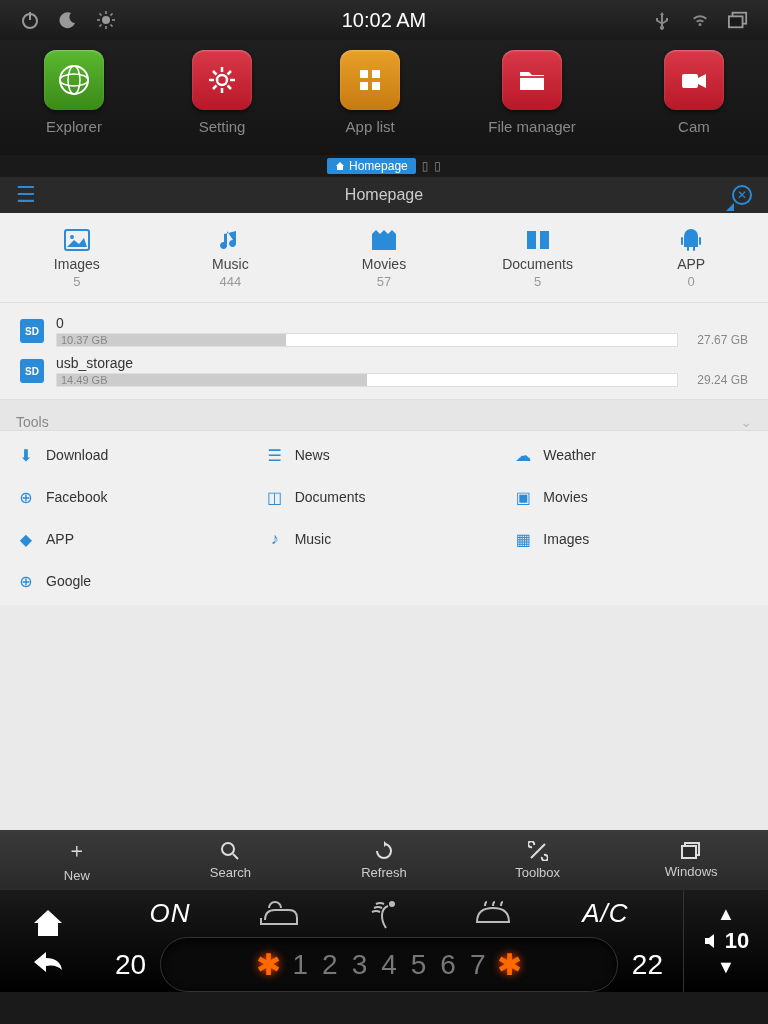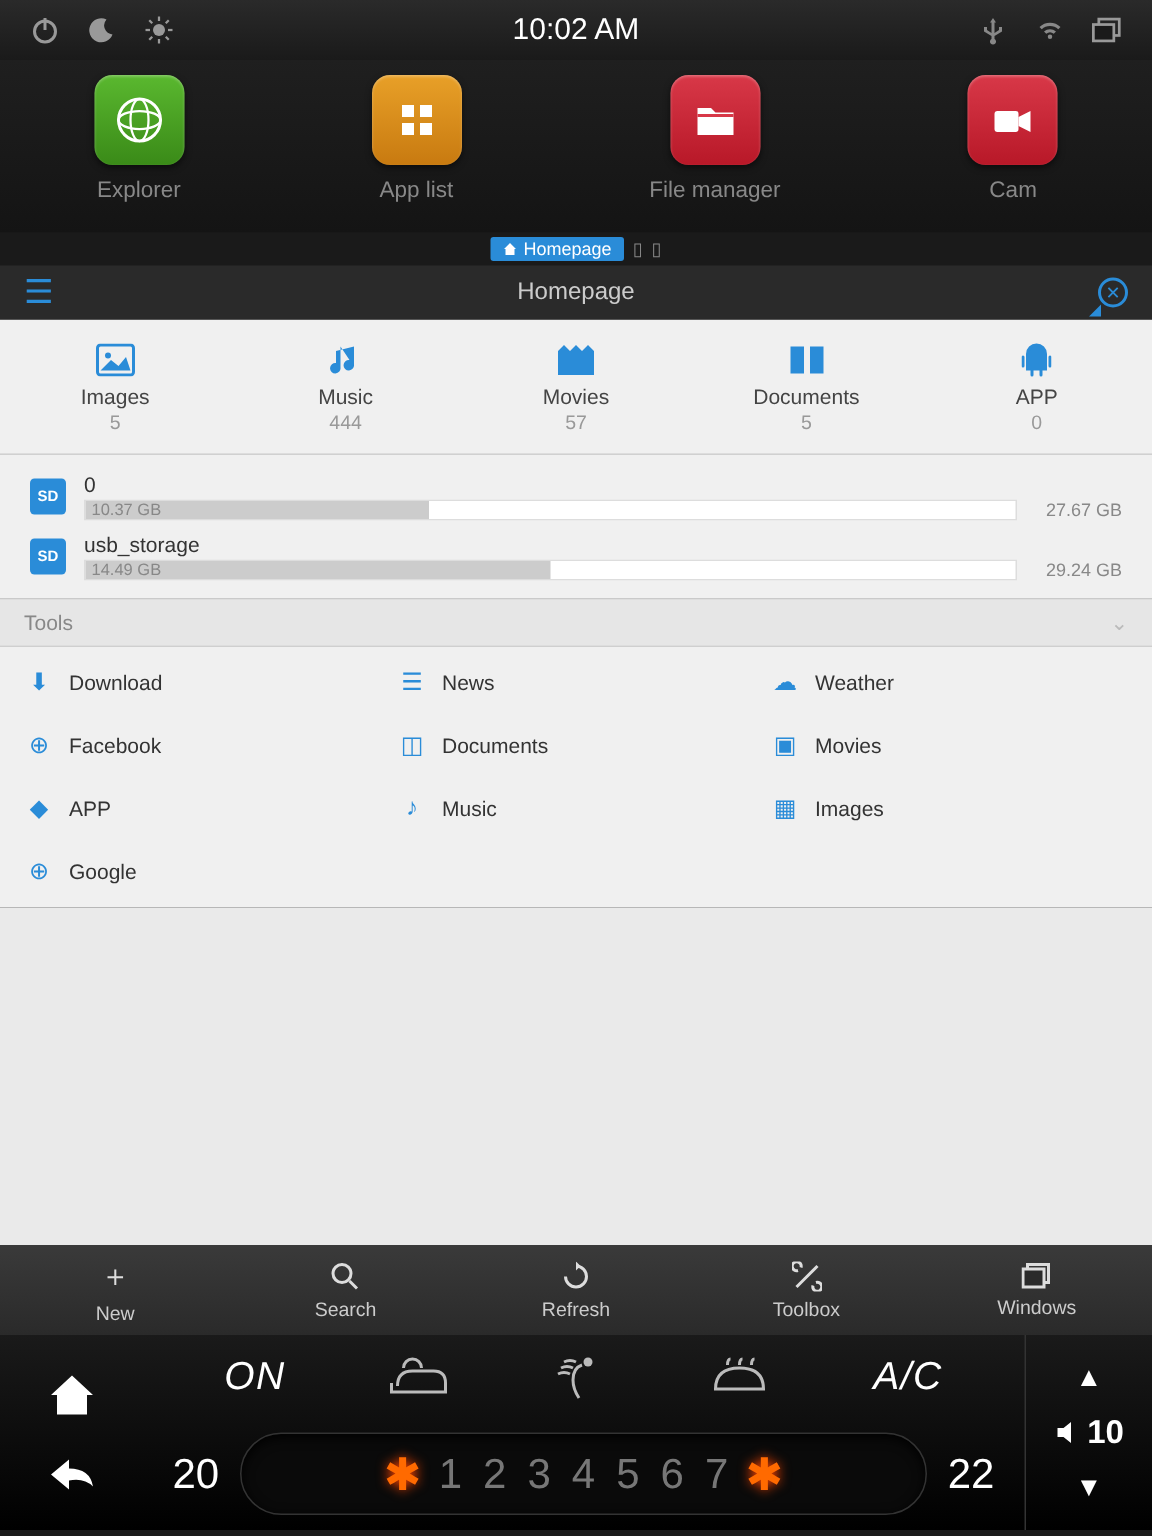--- a/index.html
+++ b/index.html
@@ -47,38 +47,38 @@
 .sd-icon { width: 24px; height: 24px; background: #2a8cd8; border-radius: 3px; color: #fff; font-size: 10px; display: flex; align-items: center; justify-content: center; font-weight: bold; }
 .storage-info { flex: 1; }
 .storage-name { color: #333; font-size: 14px; margin-bottom: 2px; }
 .storage-bar-row { display: flex; align-items: center; gap: 10px; }
 .storage-bar { flex: 1; height: 14px; background: #fff; border: 1px solid #ddd; position: relative; }
 .storage-fill { height: 100%; background: #ccc; }
 .storage-used { position: absolute; left: 4px; top: 0; font-size: 11px; color: #888; line-height: 13px; }
 .storage-total { color: #888; font-size: 12px; min-width: 60px; text-align: right; }
 
 
-.section-header { height: 32px; background: #e6e6e6; display: flex; align-items: center; padding: 0 16px; color: #888; font-size: 14px; border-top: 1px solid #ddd; border-bottom: 1px solid #ddd; cursor: pointer; }
+.section-header { height: 32px; background: #e6e6e6; display: flex; align-items: flex-end; padding: 0 16px; color: #888; font-size: 14px; border-top: 1px solid #ddd; border-bottom: 1px solid #ddd; cursor: pointer; }
 .chevron { margin-left: auto; color: #bbb; }
 
 
 .bookmarks { background: #f0f0f0; padding: 14px 16px; display: grid; grid-template-columns: repeat(3, 1fr); gap: 22px 10px; }
 .bookmark-item { display: flex; align-items: center; gap: 10px; cursor: pointer; }
 .bm-icon { width: 20px; height: 20px; color: #2a8cd8; display: flex; align-items: center; justify-content: center; }
 .bm-label { color: #333; font-size: 14px; }
 .spacer { flex: 1; background: #eaeaea; }
 
 
 .toolbar { height: 60px; background: linear-gradient(#3a3a3a, #2a2a2a); display: flex; }
 .tool-item { flex: 1; display: flex; flex-direction: column; align-items: center; justify-content: center; gap: 4px; color: #ccc; cursor: pointer; }
 .tool-icon { font-size: 20px; color: #ddd; }
 .tool-label { font-size: 13px; }
 
 
-.climate { height: 130px; background: linear-gradient(#1a1a1a, #000); display: flex; }
+.climate { height: 102px; background: linear-gradient(#1a1a1a, #000); display: flex; }
 .climate-left { width: 95px; display: flex; flex-direction: column; justify-content: space-around; align-items: center; padding: 12px 0; }
 .home-icon, .back-icon { color: #fff; font-size: 28px; cursor: pointer; }
 .climate-mid { flex: 1; display: flex; flex-direction: column; }
 .climate-top { height: 55px; display: flex; align-items: center; justify-content: space-around; padding: 0 20px; }
 .ct-item { color: #fff; font-size: 26px; font-style: italic; letter-spacing: 1px; cursor: pointer; }
 .ct-icon { color: #bbb; font-size: 28px; }
 .climate-bottom { flex: 1; display: flex; align-items: center; padding: 0 20px; gap: 14px; }
 .temp { color: #fff; font-size: 28px; font-weight: 300; }
 .fan-scale { flex: 1; height: 55px; background: #0a0a0a; border-radius: 28px; border: 1px solid #333; display: flex; align-items: center; justify-content: center; gap: 6px; box-shadow: inset 0 2px 8px #000; }
 .fan-icon { width: 36px; height: 36px; display: flex; align-items: center; justify-content: center; }
@@ -149,20 +149,38 @@
     <div class="app-icon ic-green">
         <svg width="36" height="36" viewBox="0 0 36 36">
           <circle cx="18" cy="18" r="14" fill="none" stroke="#fff" stroke-width="2"></circle>
           <ellipse cx="18" cy="18" rx="14" ry="6" fill="none" stroke="#fff" stroke-width="1.5"></ellipse>
           <ellipse cx="18" cy="18" rx="6" ry="14" fill="none" stroke="#fff" stroke-width="1.5"></ellipse>
         </svg>
       </div>
     <div class="app-label">Explorer</div>
   </div>
   <div class="app-item">
+    <div class="app-icon ic-red">
+        <svg width="36" height="36" viewBox="0 0 36 36">
+          <circle cx="18" cy="18" r="5" fill="none" stroke="#fff" stroke-width="2.5"></circle>
+          <g stroke="#fff" stroke-width="2.5">
+            <line x1="18" y1="5" x2="18" y2="10"></line>
+            <line x1="18" y1="26" x2="18" y2="31"></line>
+            <line x1="5" y1="18" x2="10" y2="18"></line>
+            <line x1="26" y1="18" x2="31" y2="18"></line>
+            <line x1="9" y1="9" x2="12.5" y2="12.5"></line>
+            <line x1="23.5" y1="23.5" x2="27" y2="27"></line>
+            <line x1="9" y1="27" x2="12.5" y2="23.5"></line>
+            <line x1="23.5" y1="12.5" x2="27" y2="9"></line>
+          </g>
+        </svg>
+      </div>
+    <div class="app-label">Setting</div>
+  </div>
+  <div class="app-item">
     <div class="app-icon ic-yellow">
         <svg width="36" height="36" viewBox="0 0 36 36">
           <rect x="8" y="8" width="8" height="8" fill="#fff"></rect>
           <rect x="20" y="8" width="8" height="8" fill="#fff"></rect>
           <rect x="8" y="20" width="8" height="8" fill="#fff"></rect>
           <rect x="20" y="20" width="8" height="8" fill="#fff"></rect>
         </svg>
       </div>
     <div class="app-label">App list</div>
   </div>

